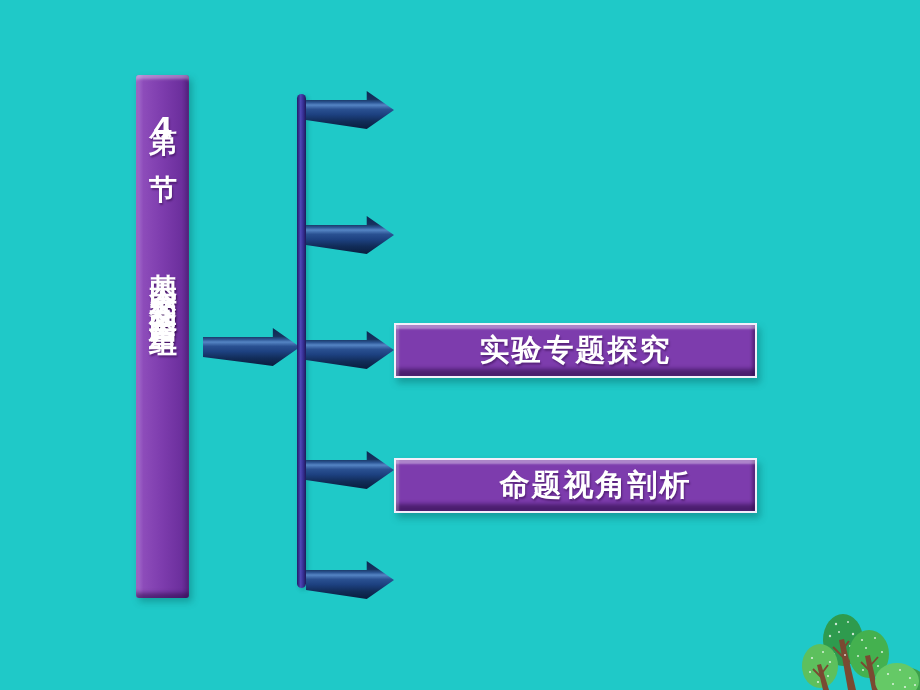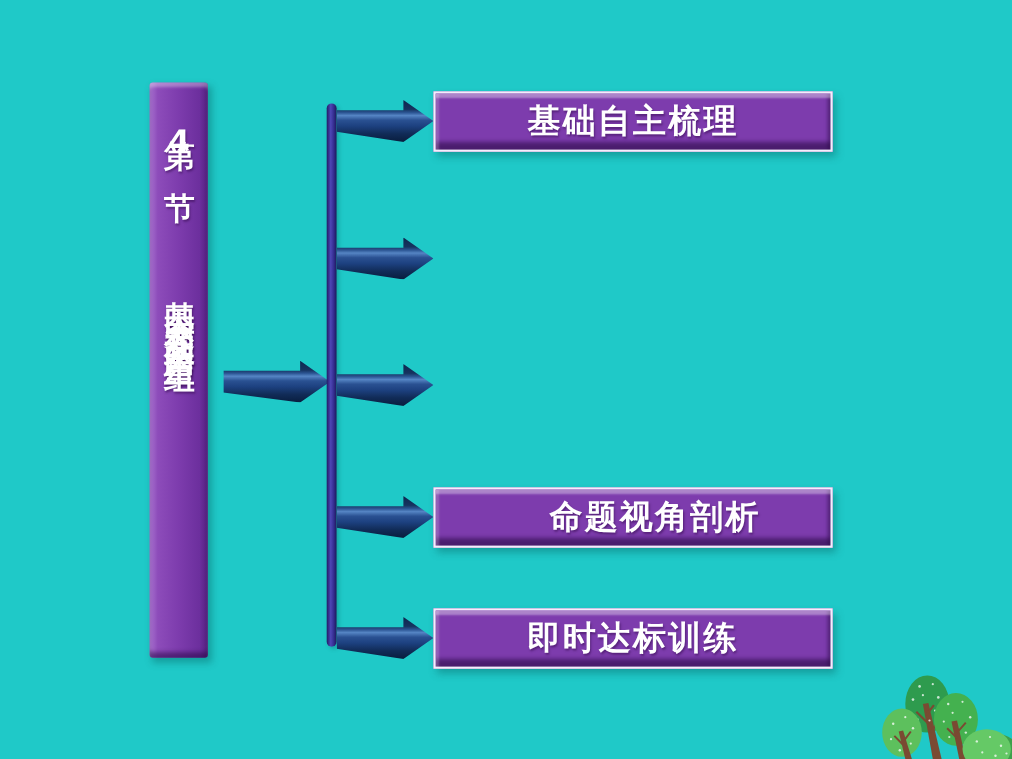--- a/index.html
+++ b/index.html
@@ -112,21 +112,21 @@
     box-shadow:
       inset 0 5px 2px -1px rgba(255,255,255,0.38),
       inset 4px 0 2px -1px rgba(255,255,255,0.22),
       inset 0 -8px 4px -1px rgba(35,5,60,0.55),
       inset -4px 0 3px -1px rgba(35,5,60,0.35),
       3px 5px 7px rgba(0,75,75,0.35);
   }
   .menu-box.m1 { top: 83px; }
   .menu-box.m2 { top: 208px; }
   .menu-box.m3 { top: 323px; }
-  .menu-box.m4 { top: 443px; padding-left: 40px; }
+  .menu-box.m4 { top: 458px; padding-left: 40px; }
   .menu-box.m5 { top: 553px; }
 
   
   .trees {
     position: absolute;
     right: 0;
     bottom: 0;
     width: 130px;
     height: 80px;
   }
@@ -144,23 +144,22 @@
   <div class="arrow main"></div>
 
   <div class="connector-line"></div>
 
   <div class="arrow b1"></div>
   <div class="arrow b2"></div>
   <div class="arrow b3"></div>
   <div class="arrow b4"></div>
   <div class="arrow b5"></div>
 
-  <div class="menu-box m1">基础自主梳理</div>
+  <div class="menu-box m3">实验专题探究</div>
   <div class="menu-box m4">命题视角剖析</div>
-  <div class="menu-box m5">即时达标训练</div>
 
   <svg class="trees" viewBox="0 0 130 80">
 
     <g>
       <ellipse cx="53" cy="30" rx="20" ry="26" style="fill:var(--tree-green-dark,#2e9b4e)"></ellipse>
       <path d="M49 30 L54 29 L66 80 L58 80 Z" style="fill:var(--tree-trunk,#7a4a32)"></path>
       <path d="M54 48 L43 37 M56 56 L64 44 M52 40 L59 31" style="stroke:var(--tree-trunk,#7a4a32);stroke-width:2;fill:none"></path>
       <g style="fill:#ffffff;opacity:0.75">
         <circle cx="46" cy="14" r="1.2"></circle>
           <circle cx="58" cy="12" r="1"></circle>

